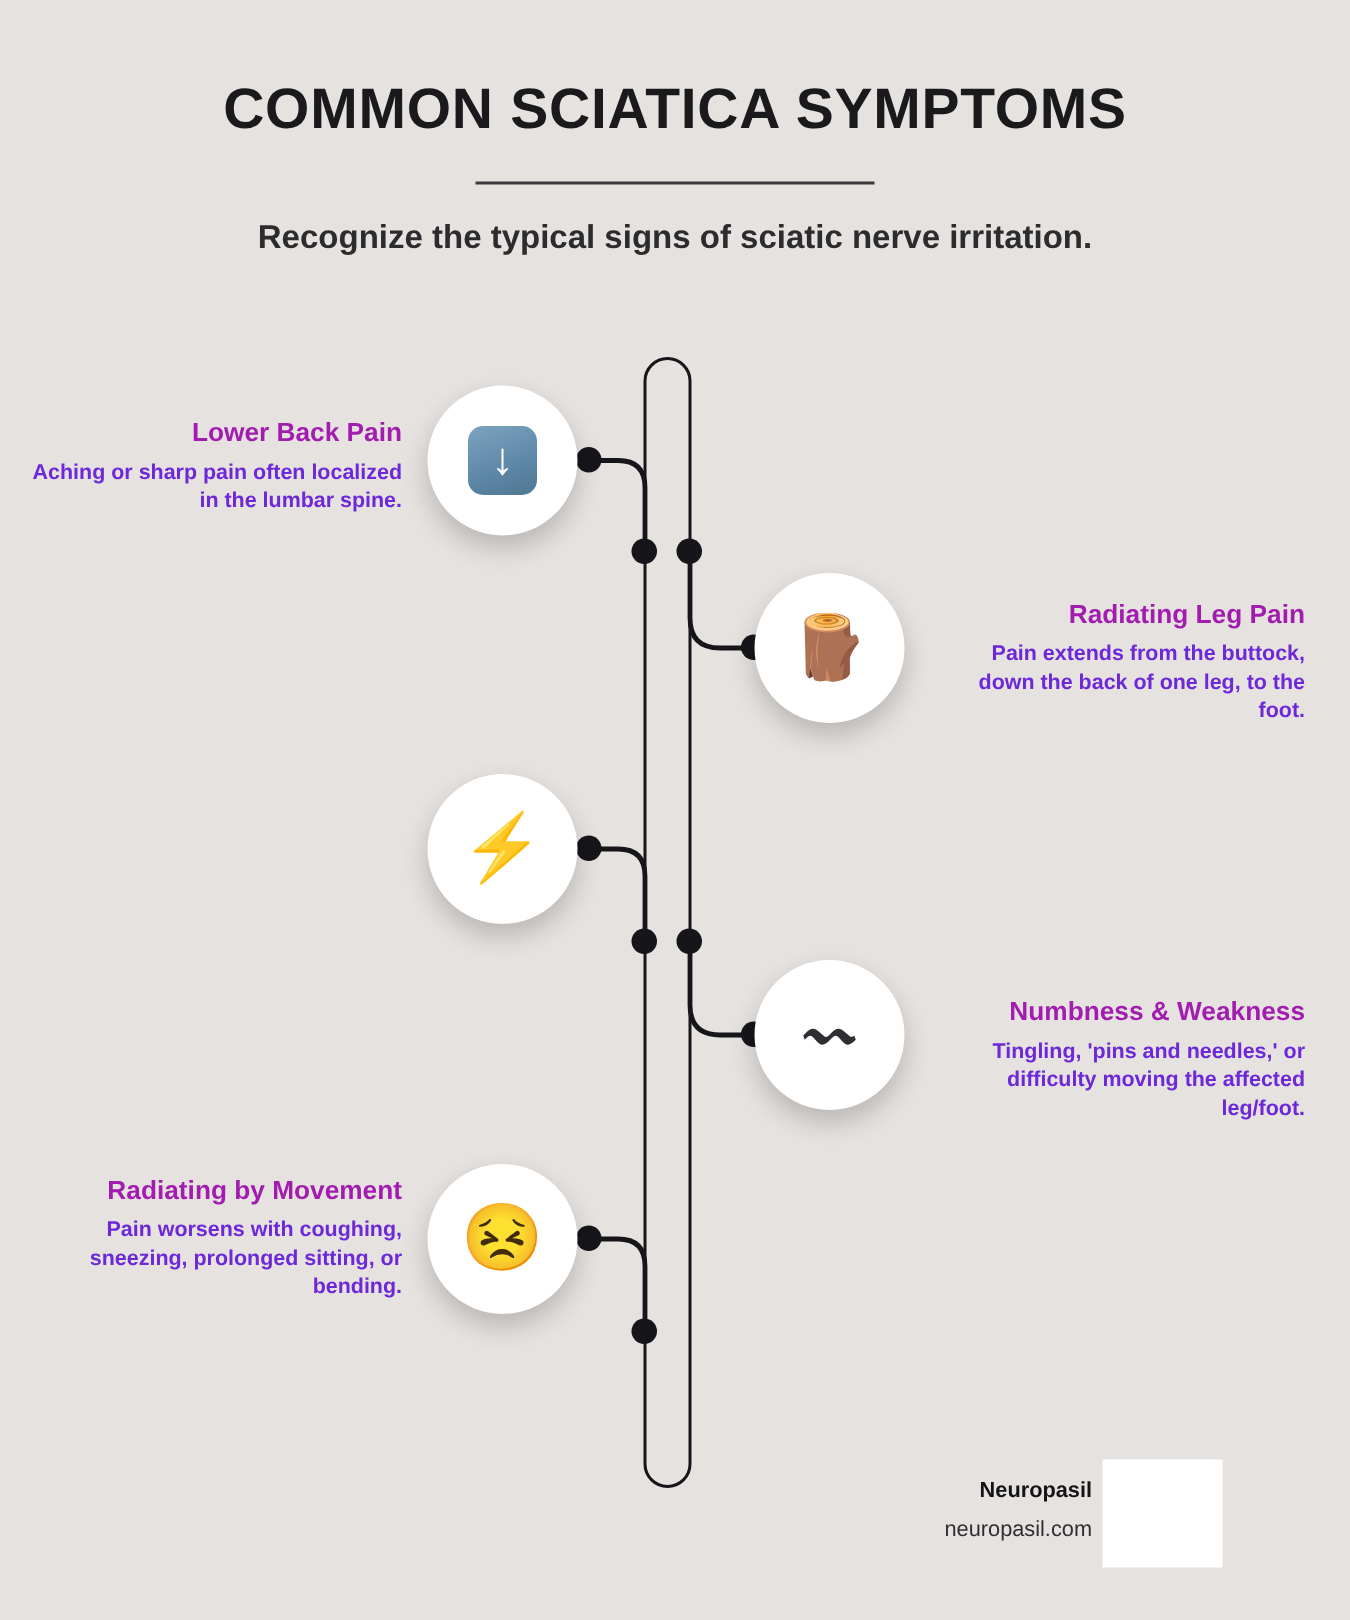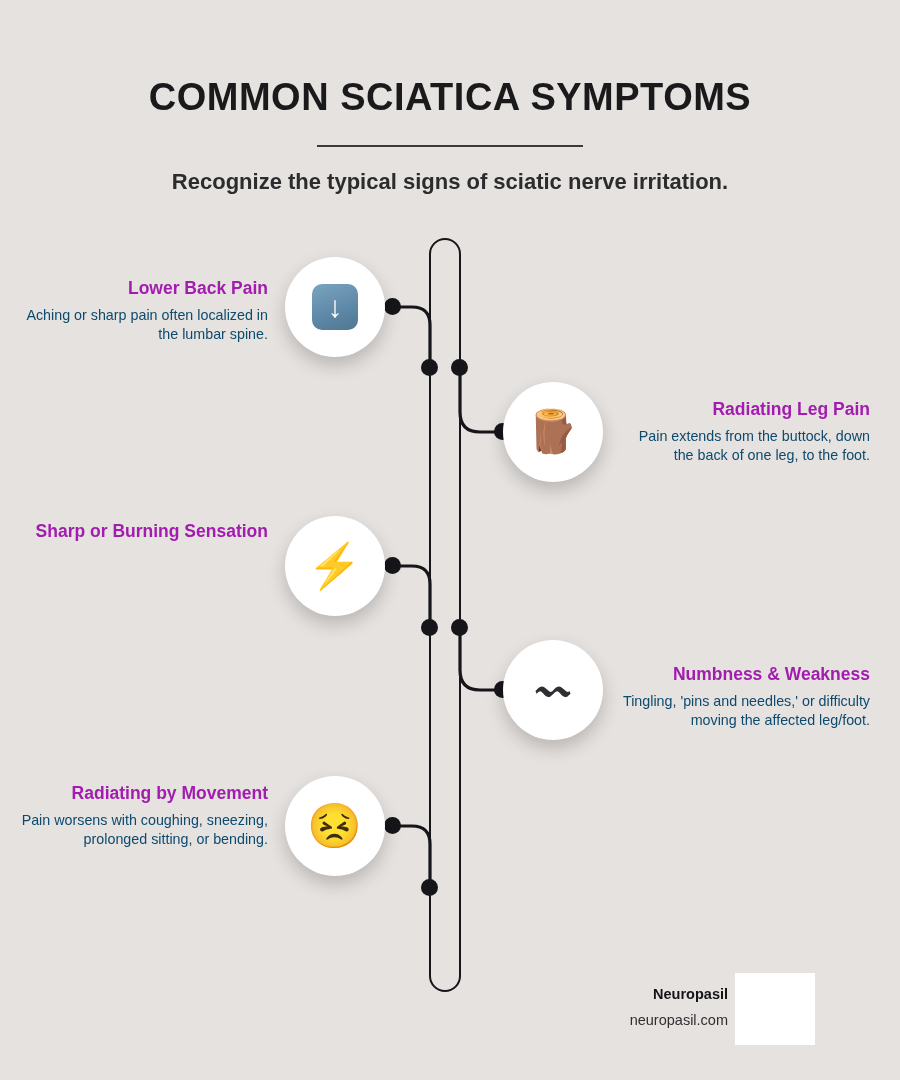--- a/index.html
+++ b/index.html
@@ -8,21 +8,21 @@
     height: 1080px;
     background: #e6e2df;
     font-family: "Liberation Sans", sans-serif;
     color: #1d1d1f;
     position: relative;
     overflow: hidden;
   }
 
   
   .header {
-    padding-top: 76px;
+    padding-top: 52px;
     text-align: center;
   }
   .title {
     font-size: 38px;
     font-weight: 800;
     letter-spacing: 0.5px;
     color: #1a1a1c;
   }
   .divider {
     width: 266px;
@@ -86,22 +86,22 @@
   .item-text.right { text-align: right; }
   .item-title {
     font-size: 17.5px;
     font-weight: 700;
     color: #a21caf;
     line-height: 1.22;
     margin-bottom: 7px;
   }
   .item-desc {
     font-size: 14.3px;
-    font-weight: 400;
-    color: #0c4a6e;
+    font-weight: 700;
+    color: #6d28d9;
     line-height: 1.33;
   }
 
   
   .footer-brand {
     position: absolute;
     right: 172px;
     top: 986px;
     width: 200px;
     text-align: right;
@@ -183,21 +183,20 @@
 </div>
 <div class="item-text right" style="left:620px; top:399px;">
   <div class="item-title">Radiating Leg Pain</div>
   <div class="item-desc">Pain extends from the buttock, down the back of one leg, to the foot.</div>
 </div>
 
 <div class="bubble" style="left:285px; top:516px;">
   <span style="color:#f6b221; font-size:44px;">⚡</span>
 </div>
 <div class="item-text left" style="left:18px; top:521px;">
-  <div class="item-title">Sharp or Burning Sensation</div>
 </div>
 
 <div class="bubble" style="left:503px; top:640px;">
   <span style="font-size:34px; color:#2f2f33;">〰</span>
 </div>
 <div class="item-text right" style="left:620px; top:664px;">
   <div class="item-title">Numbness &amp; Weakness</div>
   <div class="item-desc">Tingling, 'pins and needles,' or difficulty moving the affected leg/foot.</div>
 </div>
 

